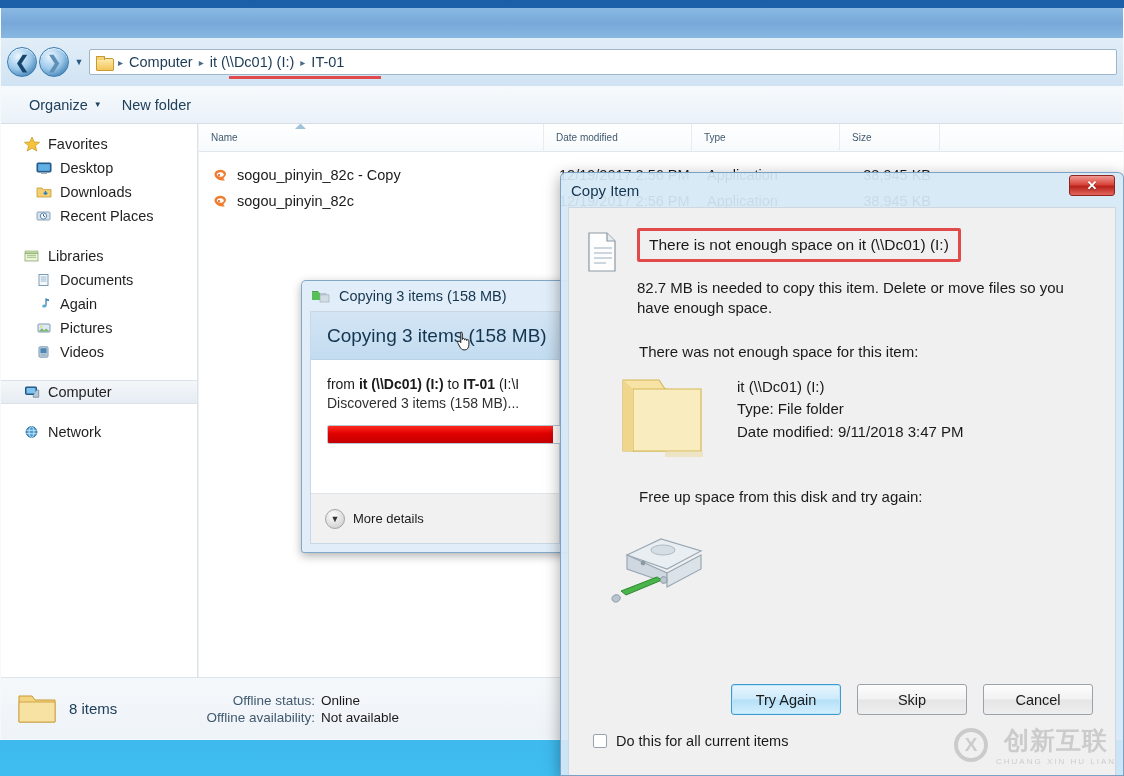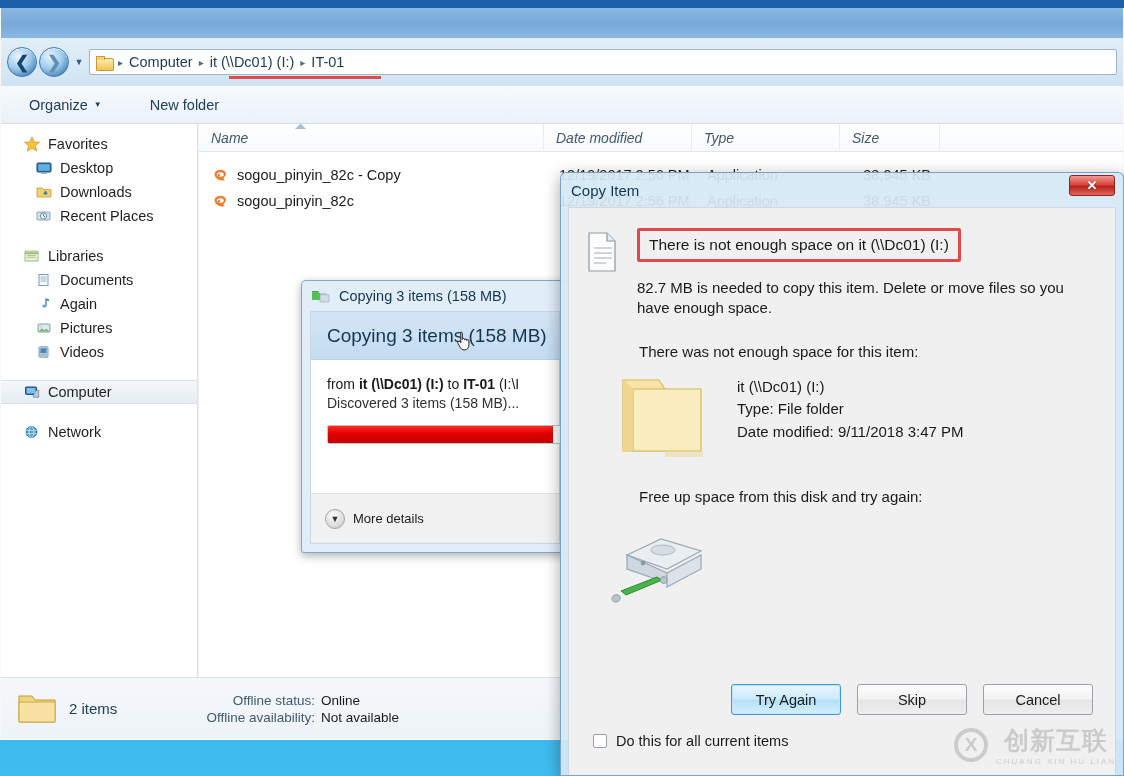--- a/index.html
+++ b/index.html
@@ -72,21 +72,21 @@
   .redline {
     position: absolute; height: 3px; background: #e04a4a;
   }
   #crumb-underline { left: 228px; top: 68px; width: 152px; }
 
   
   .toolbar {
     position: absolute; left: 0; top: 78px; width: 100%; height: 38px;
     background: linear-gradient(180deg,#f6fafd 0%, #eaf1f8 100%);
     border-bottom: 1px solid #d5dee6;
-    display: flex; align-items: center; padding-left: 18px; gap: 28px;
+    display: flex; align-items: center; padding-left: 18px;
   }
   .tbitem {
     font-size: 14.5px; color: #20415c; padding: 4px 10px; cursor: pointer;
     display: flex; align-items: center; gap: 6px;
   }
   .caret-dn { font-size: 8px; color: #20415c; }
 
   
   .sidebar {
     position: absolute; left: 0; top: 116px; width: 197px; bottom: 62px;
@@ -109,22 +109,22 @@
   .filepane {
     position: absolute; left: 198px; top: 116px; right: 0; bottom: 62px;
     background: #fff; overflow: hidden;
   }
   .colhead {
     height: 28px; display: flex; align-items: center;
     background: linear-gradient(180deg,#ffffff 0%, #f7fafc 100%);
     border-bottom: 1px solid #dfe6ec; position: relative;
   }
   .colcell {
-    font-size: 14px; color: #41596e; padding-left: 12px; height: 28px;
-    line-height: 28px; border-right: 1px solid #e6ecf1; cursor: pointer; font-style: italic;
+    font-size: 10px; color: #41596e; padding-left: 12px; height: 28px;
+    line-height: 28px; border-right: 1px solid #e6ecf1; cursor: pointer;
   }
   .sortmark {
     position: absolute; left: 96px; top: 0; width: 11px; height: 5px;
     border-left: 5px solid transparent; border-right: 5px solid transparent;
     border-bottom: 5px solid #9dc3dd;
   }
   .filerow {
     height: 26px; display: flex; align-items: center; cursor: pointer;
   }
   .fcell { font-size: 14.5px; color: #1a1a1a; padding-left: 12px; }
@@ -474,21 +474,21 @@
     </div>
   </div>
 
   <div class="statusbar">
     <div class="sb-folder">
       <svg width="44" height="36" viewBox="0 0 44 36">
         <path d="M4 5h13l3 4h20v22H4z" fill="#f3d480" stroke="#c79a33" stroke-width="1"></path>
         <path d="M4 11h36v20H4z" fill="#f7e2a4" stroke="#c79a33" stroke-width="0.8"></path>
       </svg>
     </div>
-    <div class="sb-count">2 items</div>
+    <div class="sb-count">8 items</div>
     <div class="sb-rows">
       <div class="sb-row">
         <span class="sb-lab">Offline status:</span>
         <b>Online</b>
       </div>
       <div class="sb-row">
         <span class="sb-lab">Offline availability:</span>
         <b>Not available</b>
       </div>
     </div>

